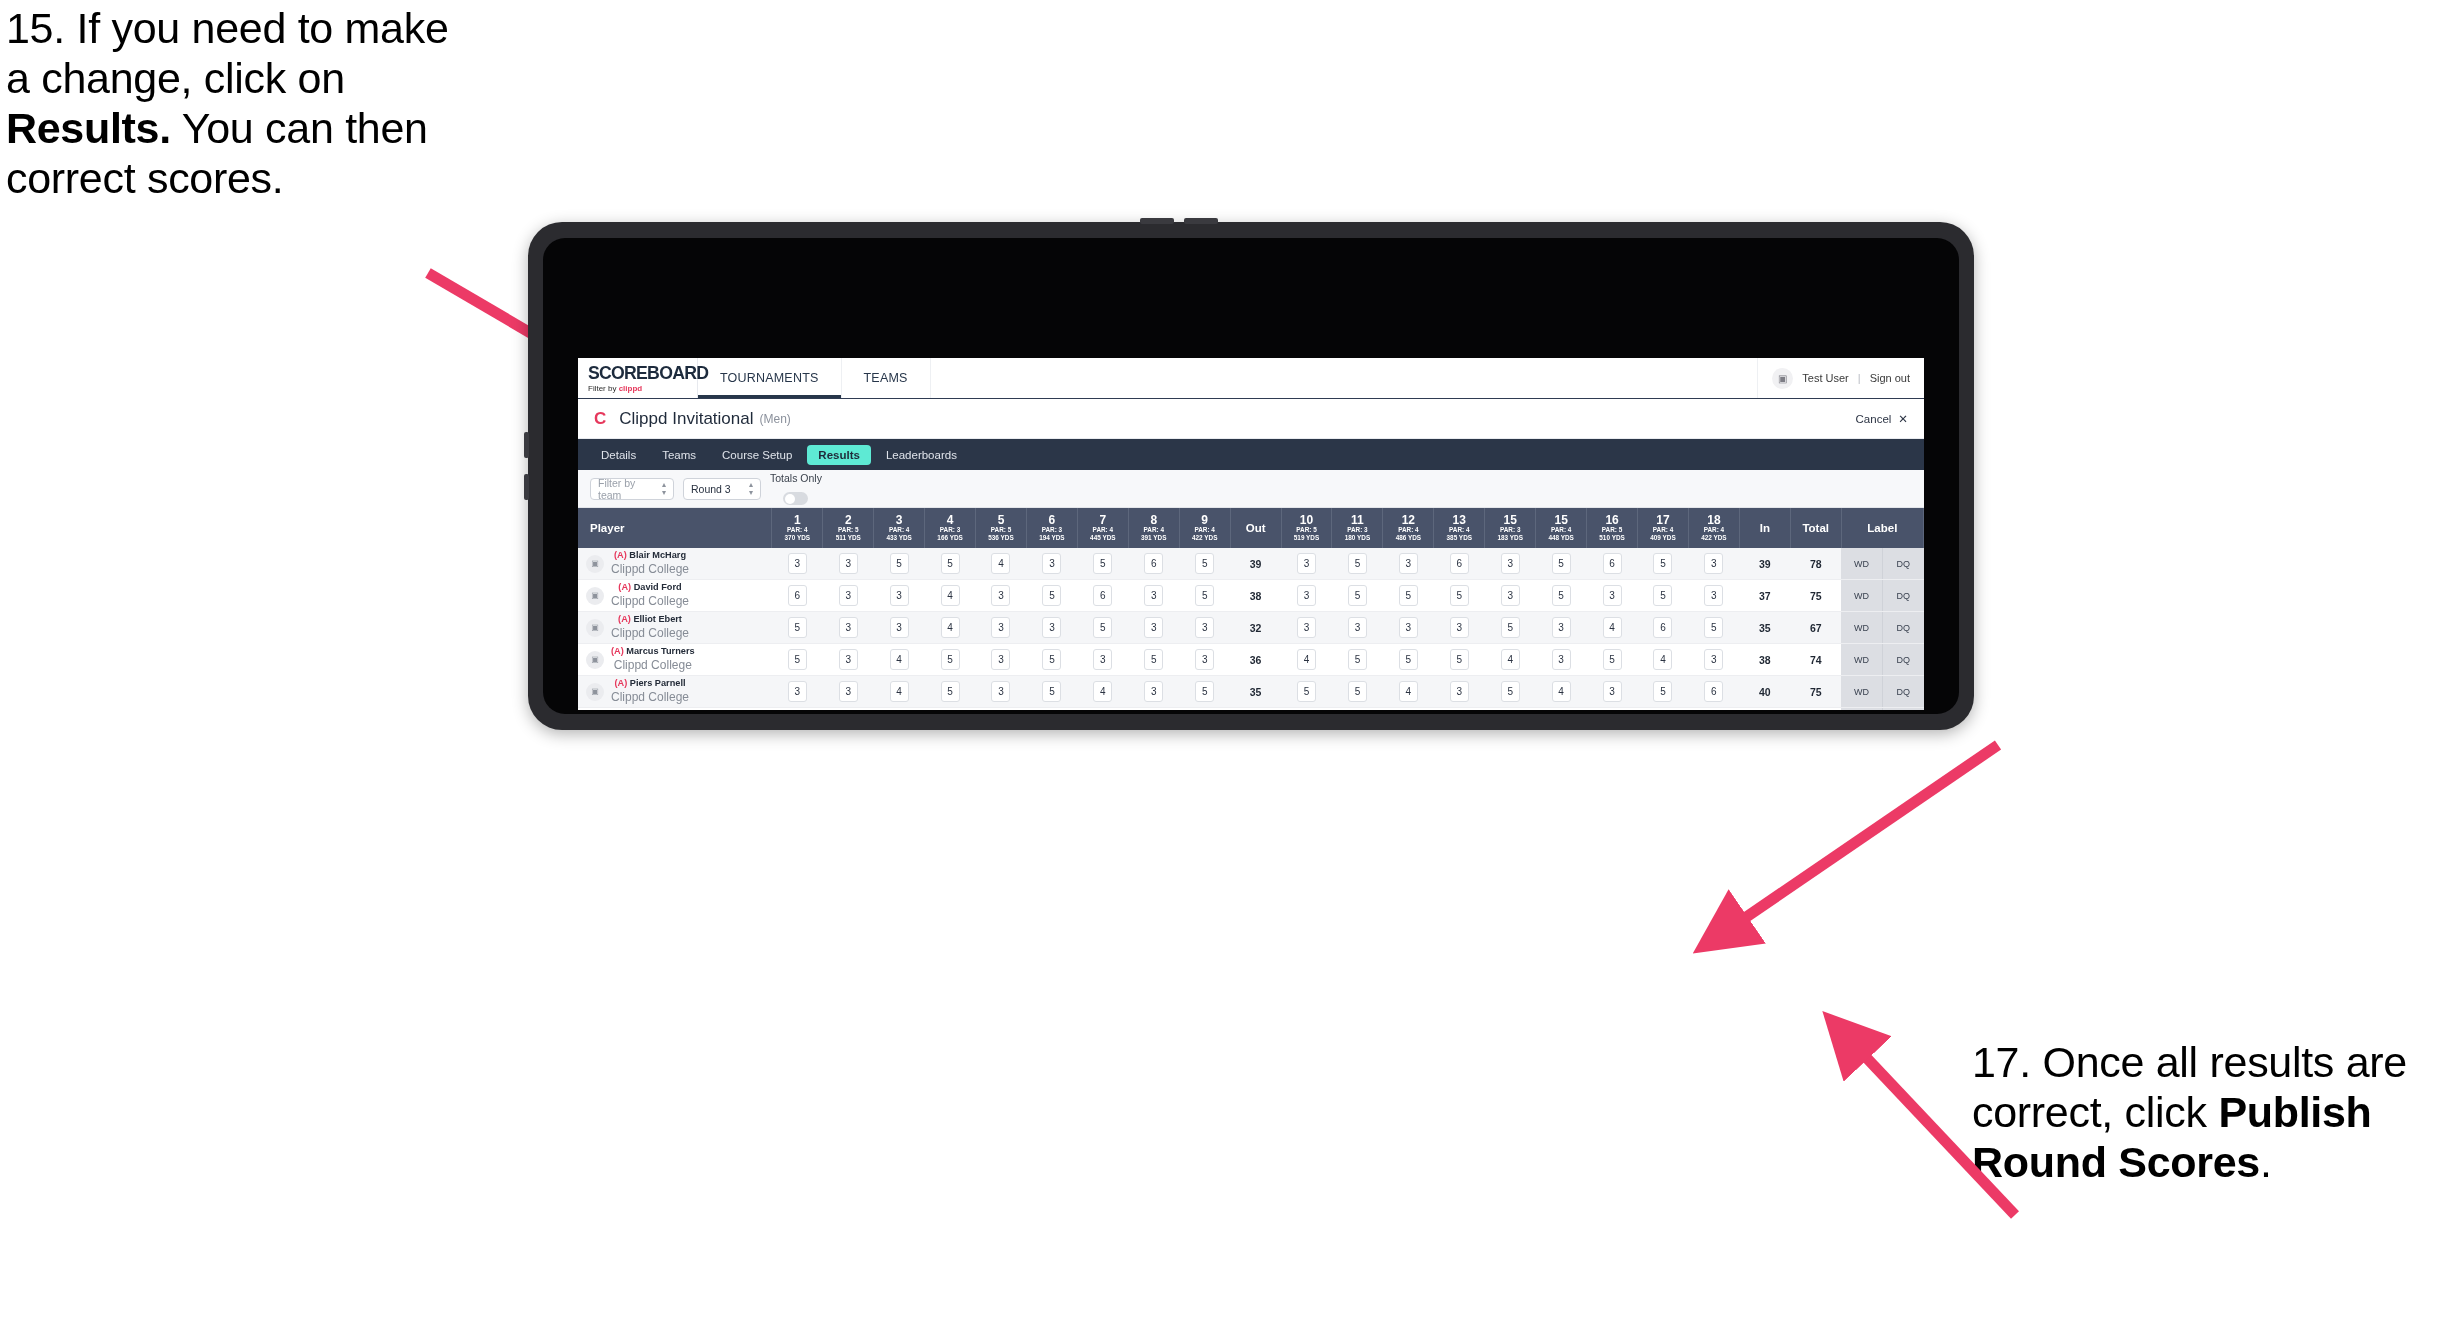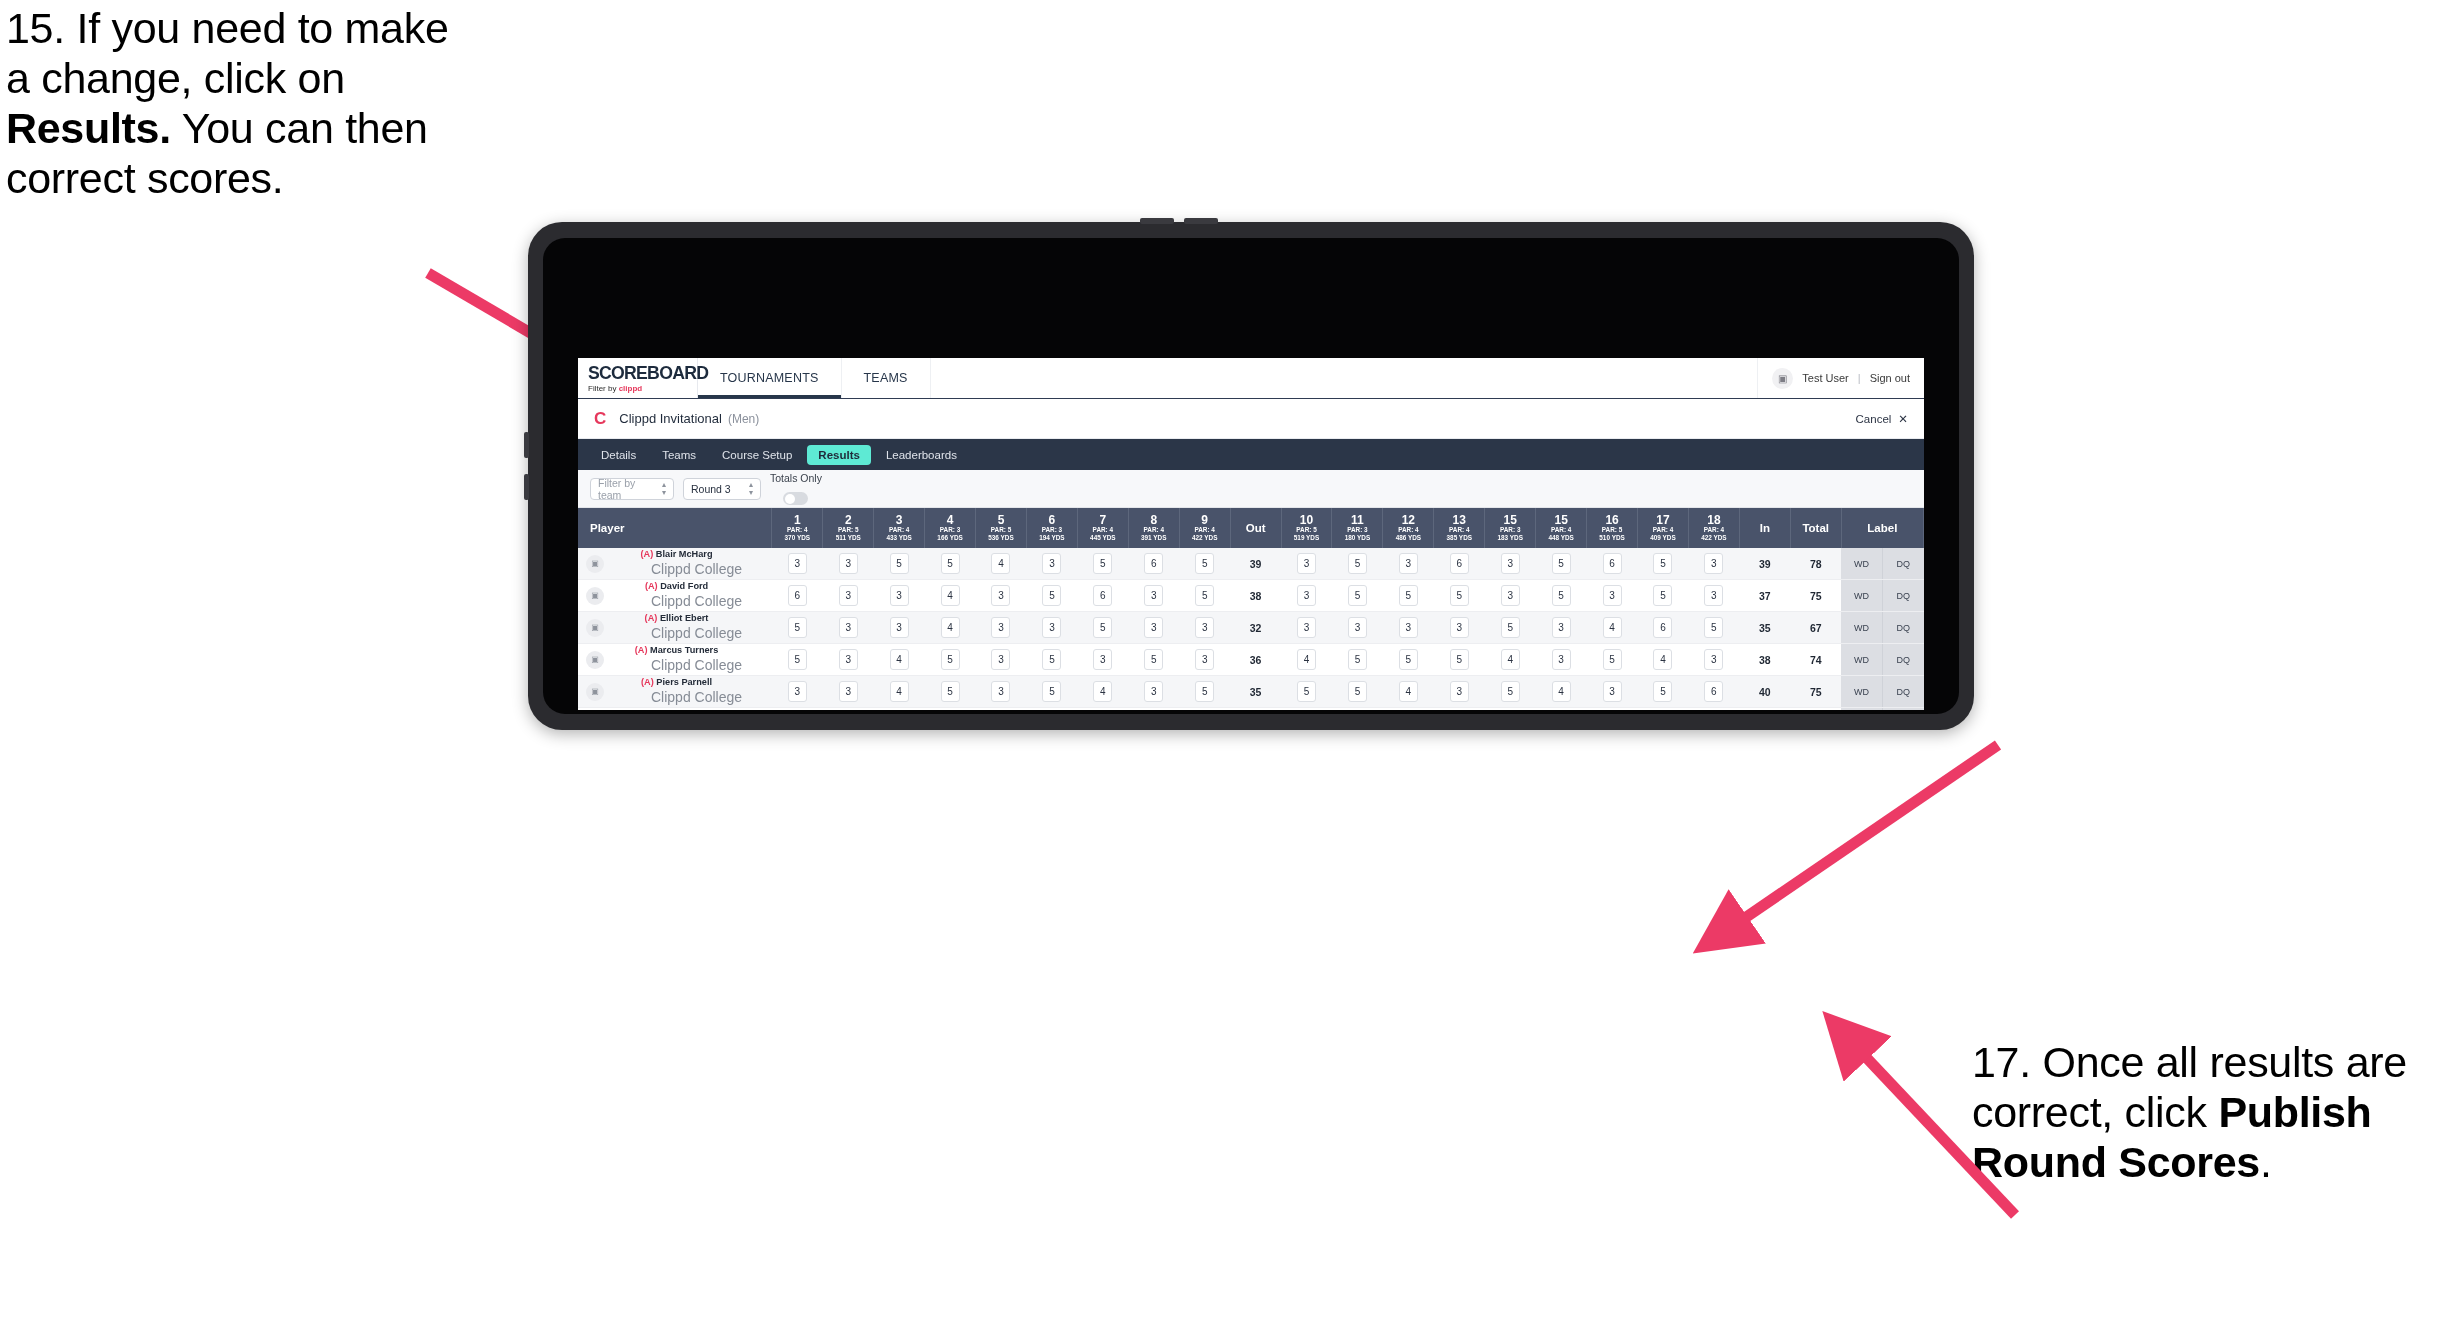--- a/index.html
+++ b/index.html
@@ -98,21 +98,21 @@
     display:flex;align-items:center;justify-content:center;color:#7d7d85;font-size:10px;
   }
   .divider-pipe { color:#b9bcc3; }
 
   
   #tourn-head {
     height: 40px; display:flex; align-items:center; padding: 0 16px;
     border-bottom: 1px solid #e9ebef; background:#fff;
   }
   #tourn-logo { color:#e6385c; font-weight:900; font-size:17px; margin-right:13px; }
-  #tourn-name { font-size:13px; color:#1f2a3a;text-align:center; }
+  #tourn-name { font-size:17px; color:#1f2a3a;text-align:center; }
   #tourn-gender { font-size:12px; color:#8b919c; margin-left:6px; }
   #tourn-cancel { margin-left:auto; font-size:11.5px; color:#2c3444; display:flex; gap:7px; align-items:center; cursor:pointer;}
 
   
   #subtabs {
     height: 31px; background:#2b3648; display:flex; align-items:center; padding-left: 12px; gap: 4px;
   }
   .subtab {
     font-size: 11.5px; color:#dfe3ea; padding: 4px 11px; border-radius:4px; cursor:pointer;
   }
@@ -160,21 +160,21 @@
   #scorecard tbody tr:nth-child(even) { background:#ffffff; }
   #scorecard td { border-bottom:1px solid #edeef1; text-align:center; vertical-align: middle;}
 
   td.cell-player { text-align:left; padding-left: 8px; }
   .player-wrap { display:flex; align-items:center; gap:7px; }
   .p-avatar { width:18px;height:18px;border-radius:50%;background:#ebecef;flex:none;
               display:flex;align-items:center;justify-content:center;color:#8e939c;font-size:8px;}
   .p-texts{ line-height:1.25; overflow:hidden;}
   .p-name { font-size:9.2px; font-weight:bold; color:#242c39; white-space:nowrap;}
   .p-name .amateur { color:#e6385c; }
-  .p-team { font-size:14px; color:#868c96; white-space:nowrap;margin-left:40px;}
+  .p-team { font-size:12px; color:#868c96; white-space:nowrap;}
 
   .score-box {
     display:inline-flex; align-items:center; justify-content:center;
     width:19px; height:21px; border:1px solid #dcdfe4; border-radius:3px;
     background:#fff; font-size:10px; color:#2b3342; cursor:text;
   }
   td.cell-sum { font-size:10.5px; font-weight:bold; color:#1f2733; }
   td.cell-label { padding:0; }
   .label-wrap { display:flex; height:31px; }
   .label-btn {

